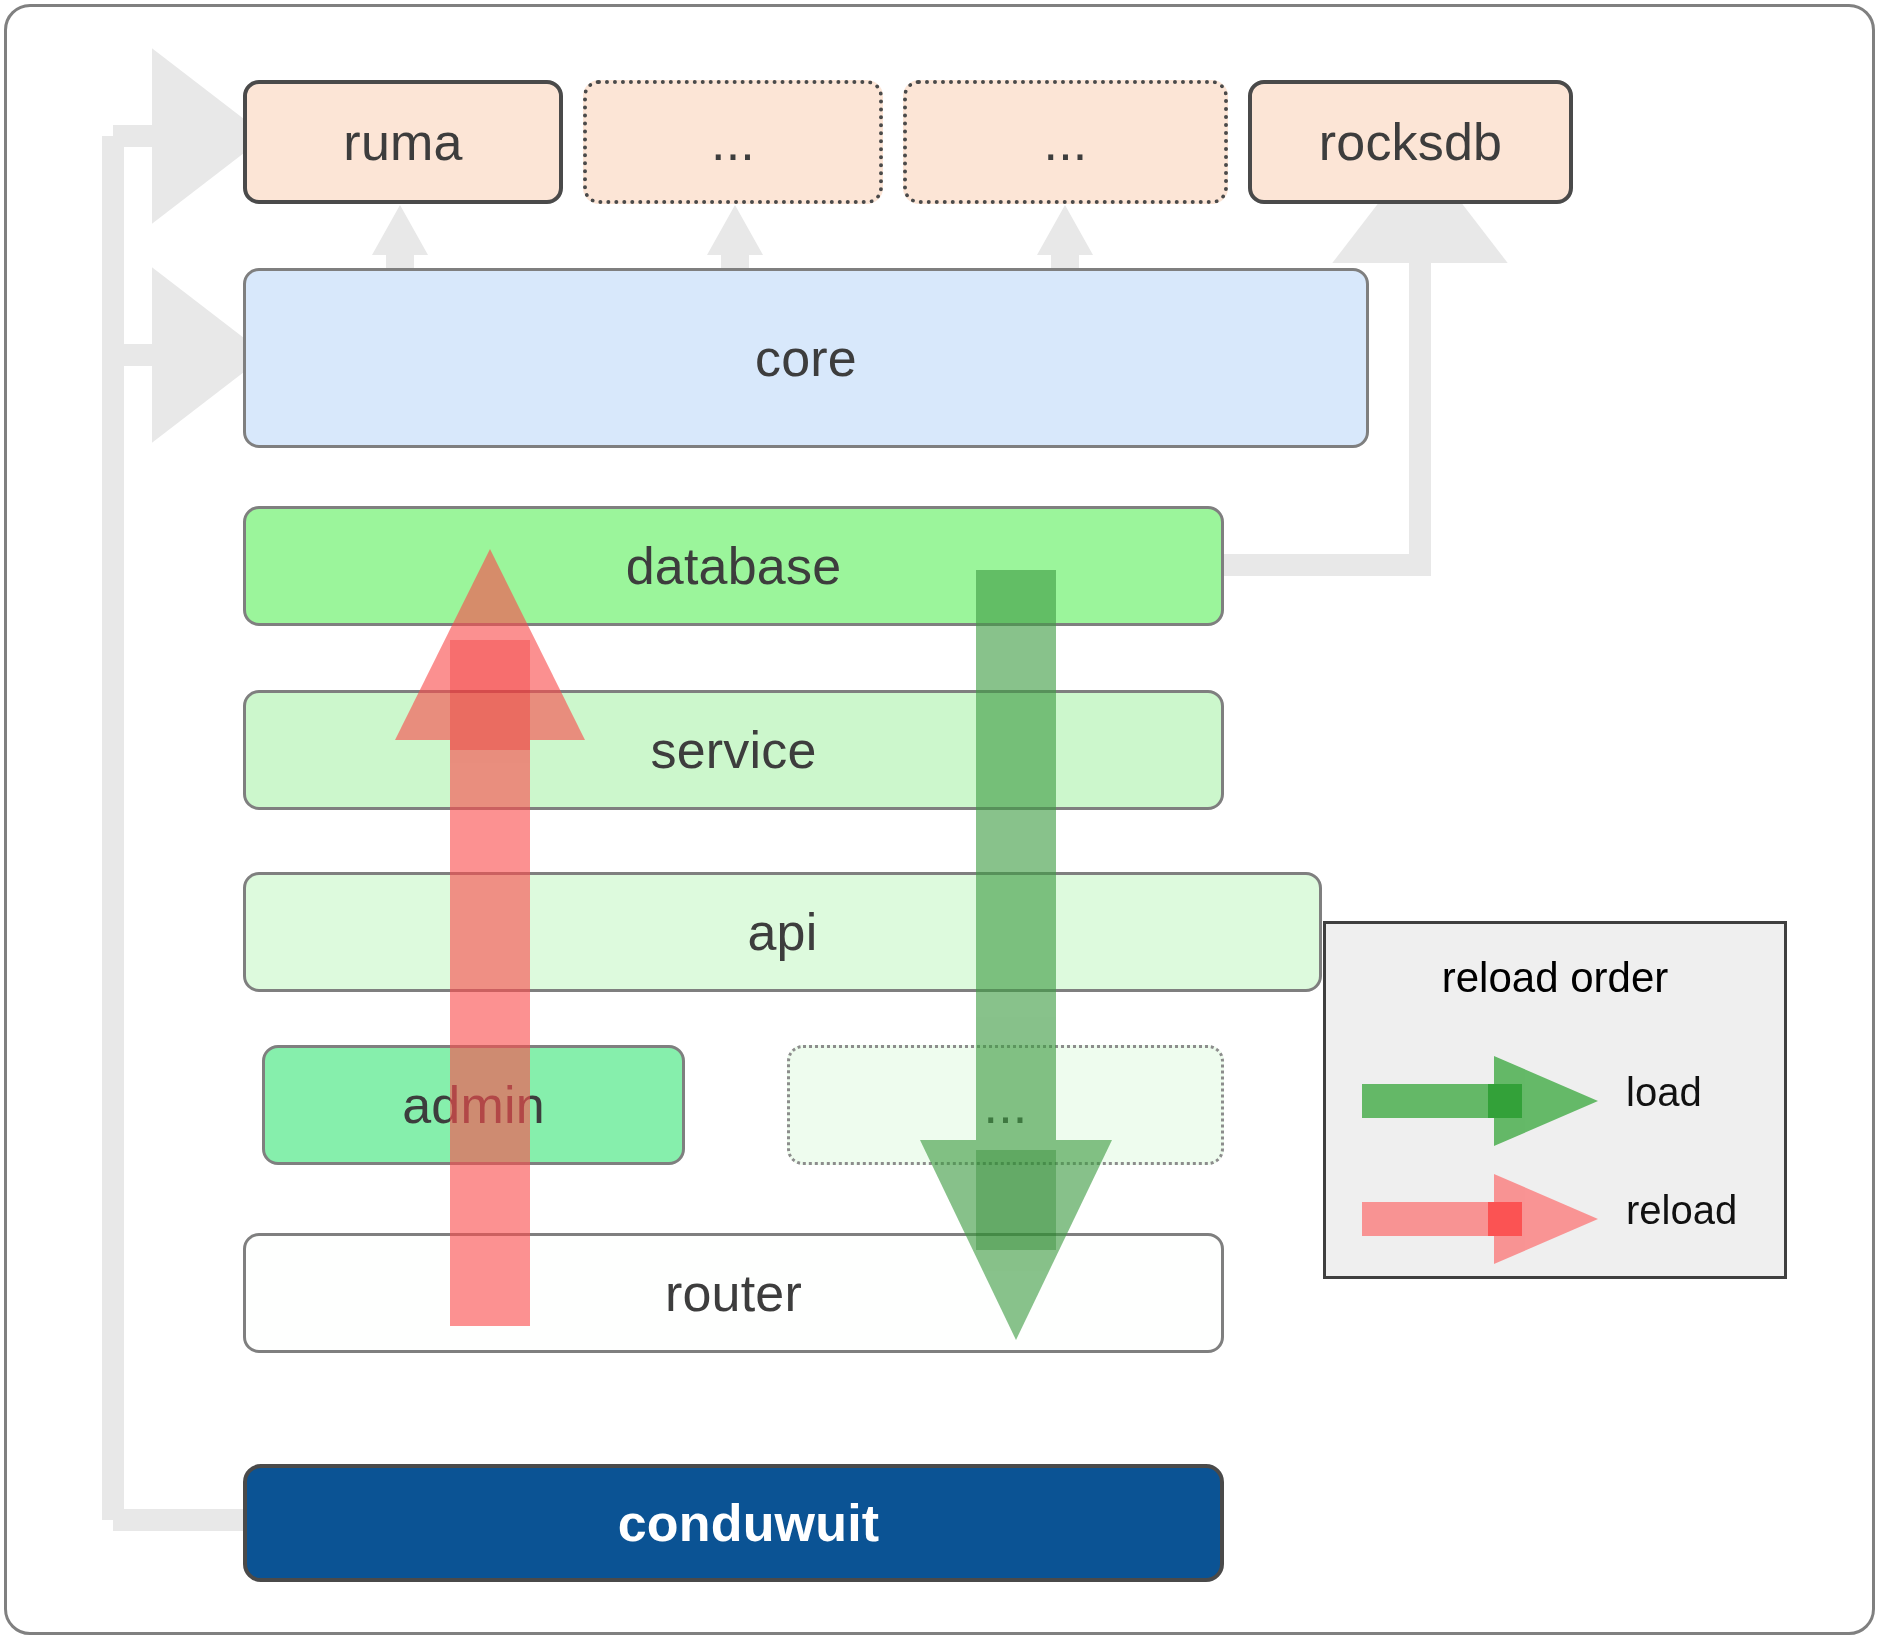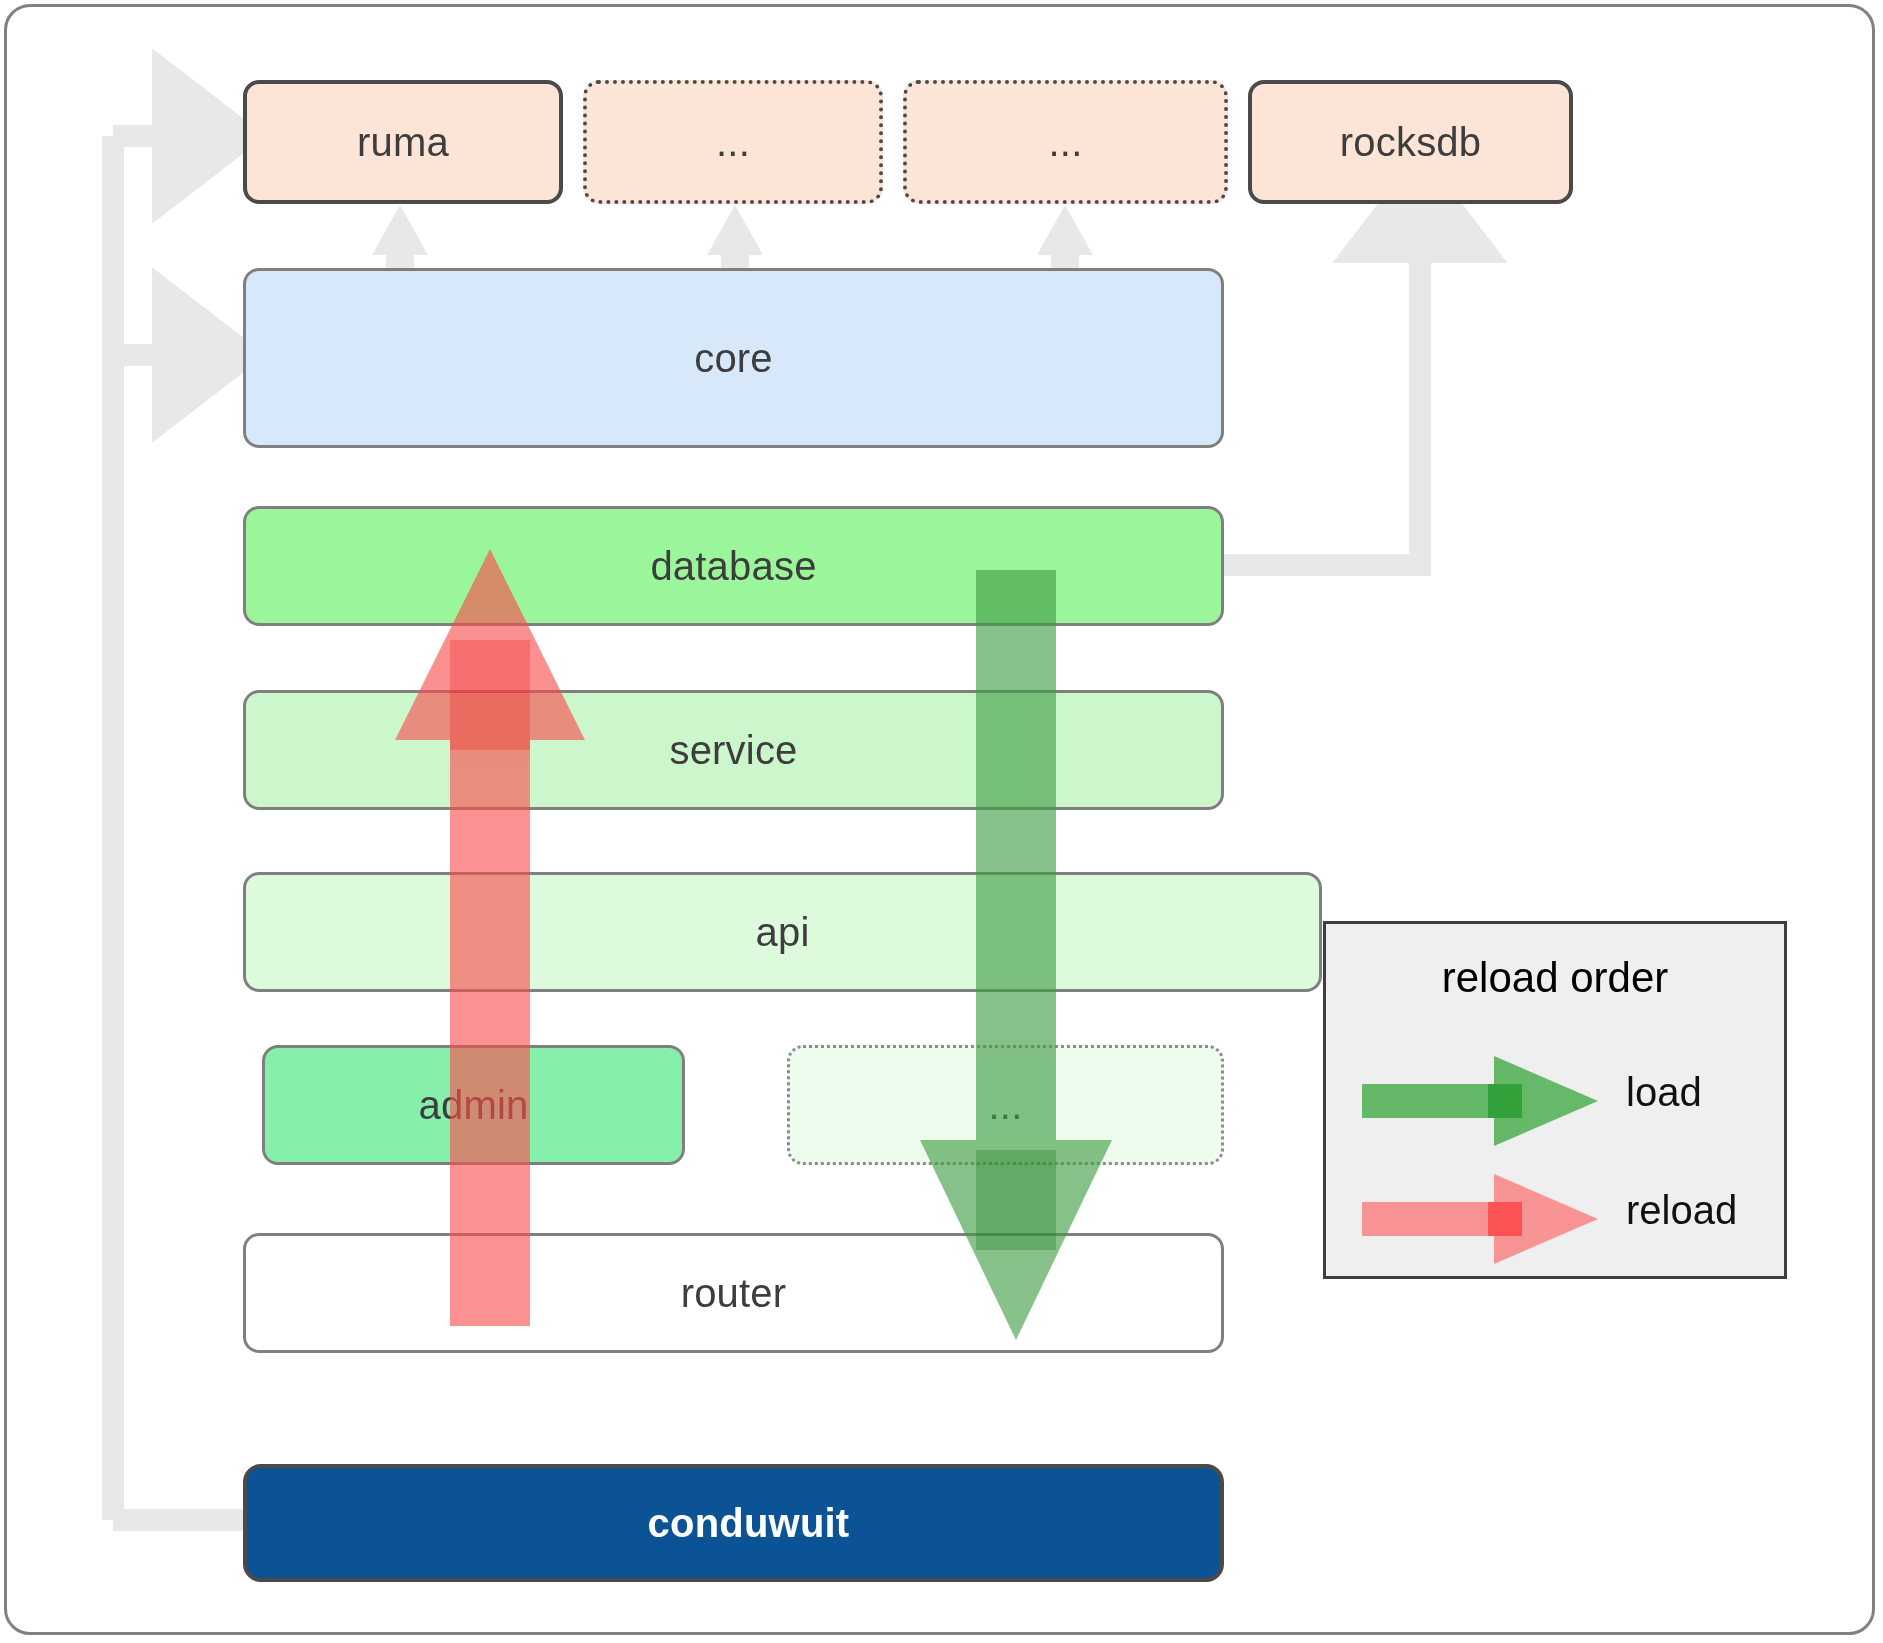--- a/index.html
+++ b/index.html
@@ -29,21 +29,21 @@
     box-sizing: border-box;
     background: #ffffff;
   }
   .layer {
     position: absolute;
     box-sizing: border-box;
     display: flex;
     align-items: center;
     justify-content: center;
     border-radius: 16px;
-    font-size: 40px;
+    font-size: 52px;
     color: #3d3d3d;
     letter-spacing: .2px;
   }
   .solid-gray-border { border: 3px solid #7f7f7f; }
   .dotted-gray-border { border: 3px dotted #8c8c8c; }
   .solid-dark-border { border: 4px solid #4a4a4a; }
   .dotted-dark-border { border: 4px dotted #4a4a4a; }
 
   
   svg.overlay {
@@ -149,21 +149,21 @@
   </div>
 
   <div class="layer top-row dotted-dark-border" style="left:903px; top:80px; width:325px; height:124px; background:#fce5d6;">
     <span>...</span>
   </div>
 
   <div class="layer top-row solid-dark-border" style="left:1248px; top:80px; width:325px; height:124px; background:#fce5d6;">
     <span>rocksdb</span>
   </div>
 
-  <div class="layer solid-gray-border" style="left:243px; top:268px; width:981px; height:180px; background:#d8e8fb;">
+  <div class="layer solid-gray-border" style="left:243px; top:268px; width:1126px; height:180px; background:#d8e8fb;">
     <span>core</span>
   </div>
 
   <div class="layer solid-gray-border" style="left:243px; top:506px; width:981px; height:120px; background:#9bf59b;">
     <span>database</span>
   </div>
 
   <div class="layer solid-gray-border" style="left:243px; top:690px; width:981px; height:120px; background:#ccf7cc;">
     <span>service</span>
   </div>

